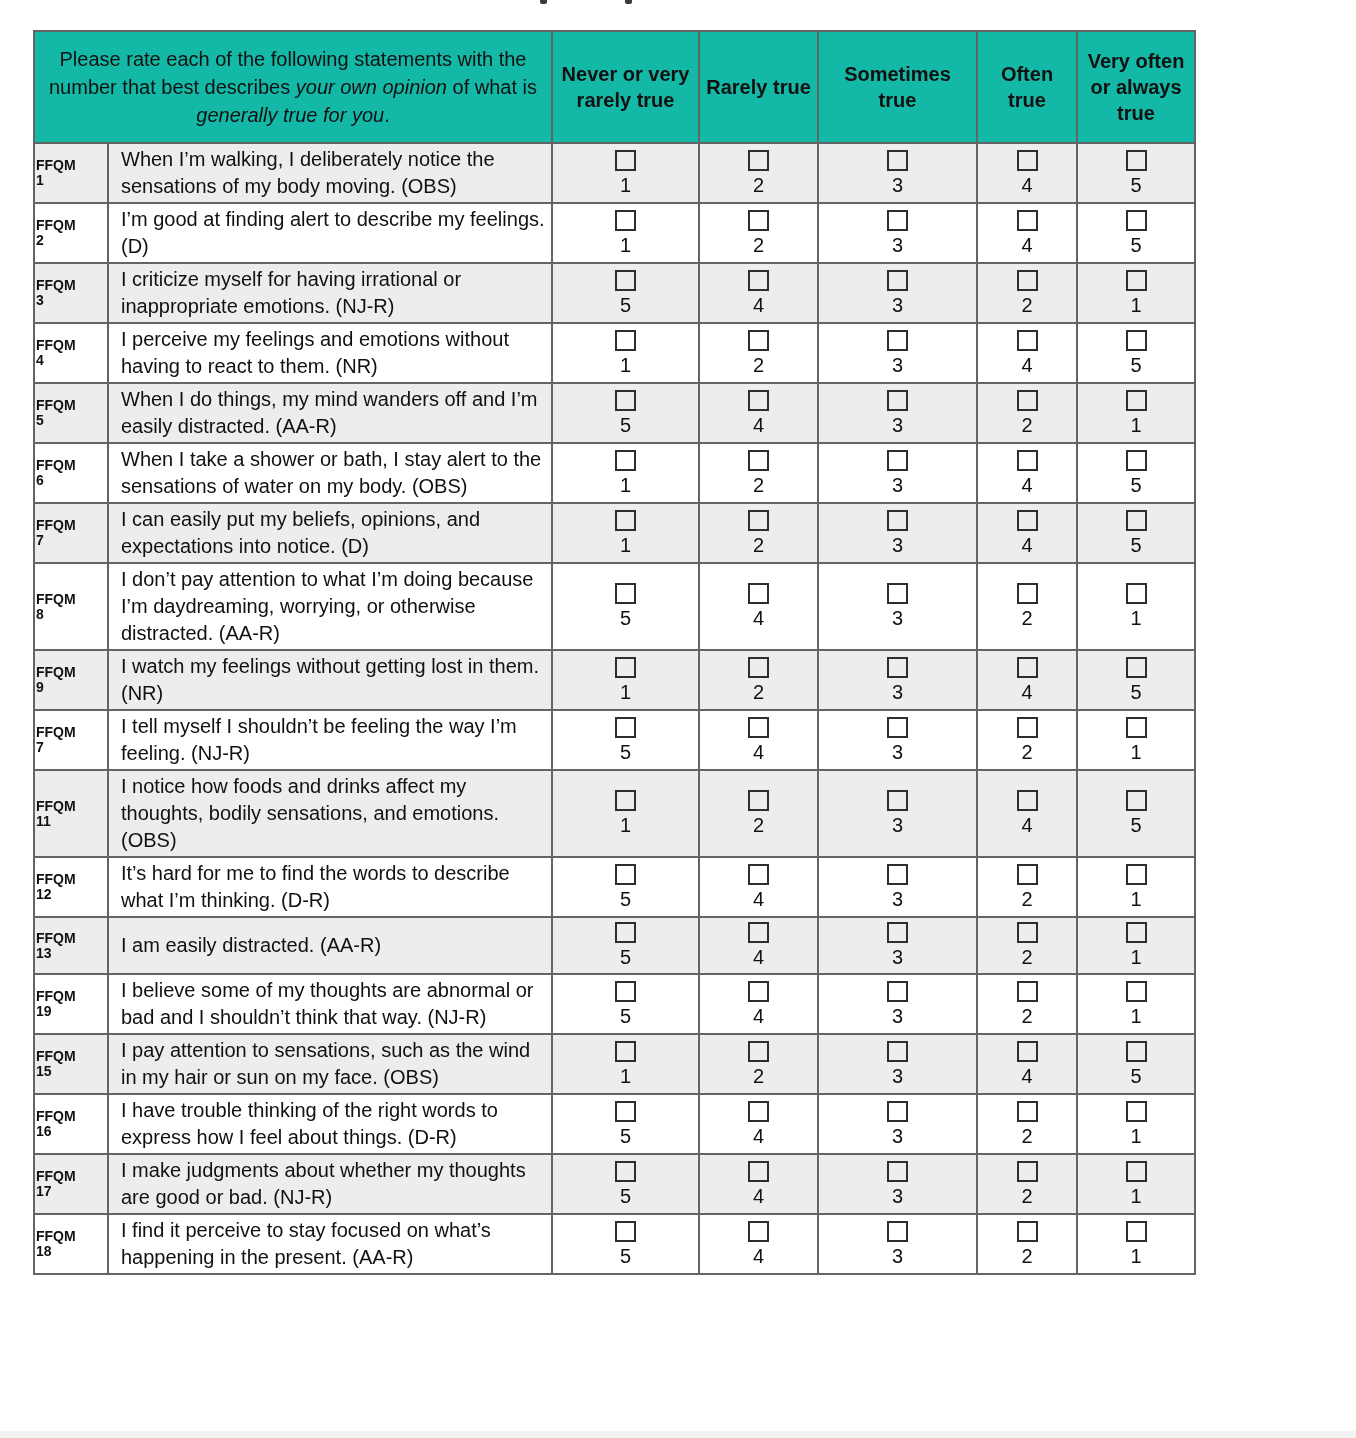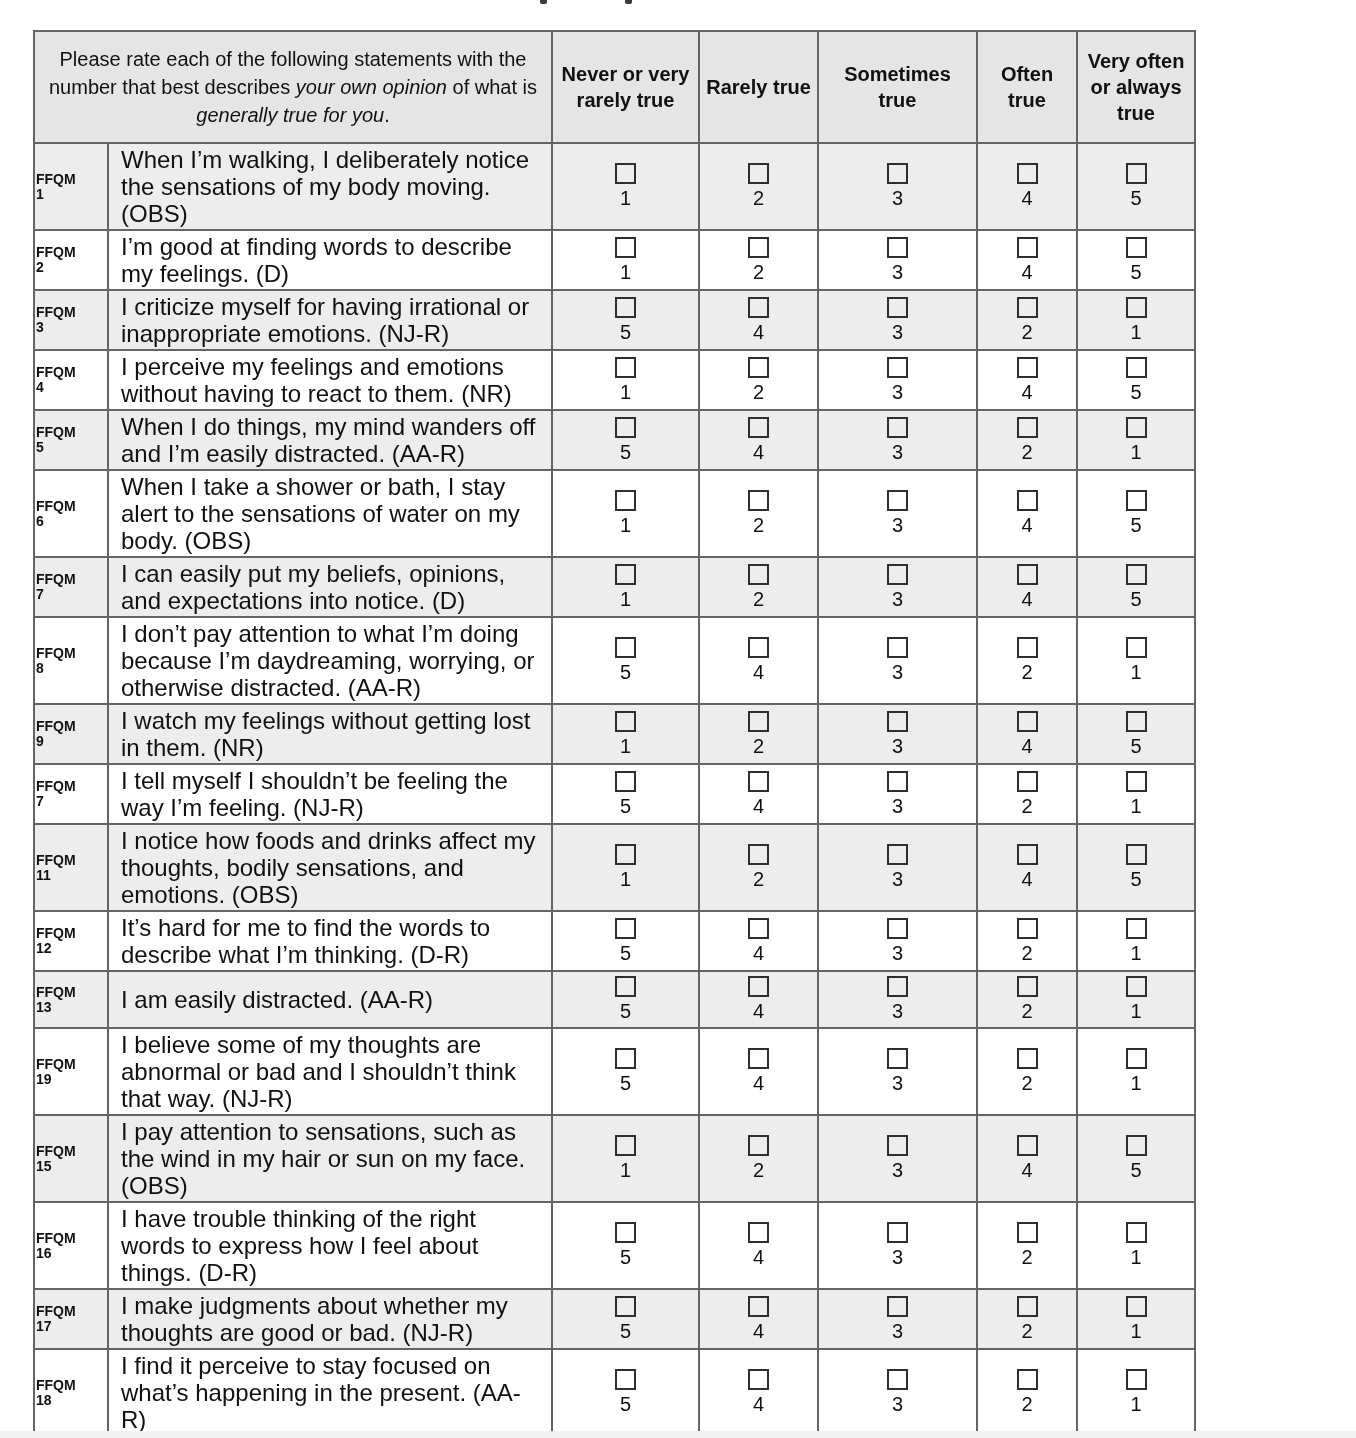--- a/index.html
+++ b/index.html
@@ -17,38 +17,38 @@
   table.ffqm {
     position:absolute; left:33px; top:30px;
     width:1163px; table-layout:fixed;
     border-collapse:collapse;
   }
   table.ffqm, table.ffqm th, table.ffqm td {
     border:2px solid #646464;
   }
   table.ffqm th, table.ffqm td { vertical-align:middle; }
 
-  thead tr { height:112px; background:#e5e5e5; }
+  thead tr { height:112px; background:#14b8a6; }
   th.instruction {
     font-size:20px; font-weight:normal; text-align:center;
     line-height:28px; padding:6px 12px;
   }
   th.instruction .it { font-style:italic; }
   th.col-head {
     font-size:20px; font-weight:bold; text-align:center;
     line-height:26px; padding:4px 4px;
   }
 
   tr.shaded { background:#ededed; }
   td.id-cell {
     text-align:left; font-weight:bold;
     font-size:14px; line-height:15px; padding:2px 1px;
   }
   td.stmt-cell {
-    font-size:24px; line-height:27px;
+    font-size:20px; line-height:27px;
     padding:2px 6px 2px 12px; text-align:left;
   }
   td.opt-cell { text-align:center; padding:4px 0; }
   .opt { display:inline-flex; flex-direction:column; align-items:center; }
   .checkbox {
     display:block; width:17px; height:17px;
     border:2px solid #2e2e2e; background:transparent;
     box-sizing:content-box; cursor:pointer;
   }
   .opt-num { font-size:20px; line-height:24px; margin-top:2px; }
@@ -112,21 +112,21 @@
           <td class="opt-cell"><div class="opt">
               <span class="checkbox"></span>
               <div class="opt-num">5</div>
             </div></td>
         </tr>
         <tr>
           <td class="id-cell">
             <div>FFQM</div>
             <div>2</div>
           </td>
-          <td class="stmt-cell">I’m good at finding words to describe my feelings. (D)</td>
+          <td class="stmt-cell">I’m good at finding alert to describe my feelings. (D)</td>
           <td class="opt-cell"><div class="opt">
               <span class="checkbox"></span>
               <div class="opt-num">1</div>
             </div></td>
           <td class="opt-cell"><div class="opt">
               <span class="checkbox"></span>
               <div class="opt-num">2</div>
             </div></td>
           <td class="opt-cell"><div class="opt">
               <span class="checkbox"></span>

